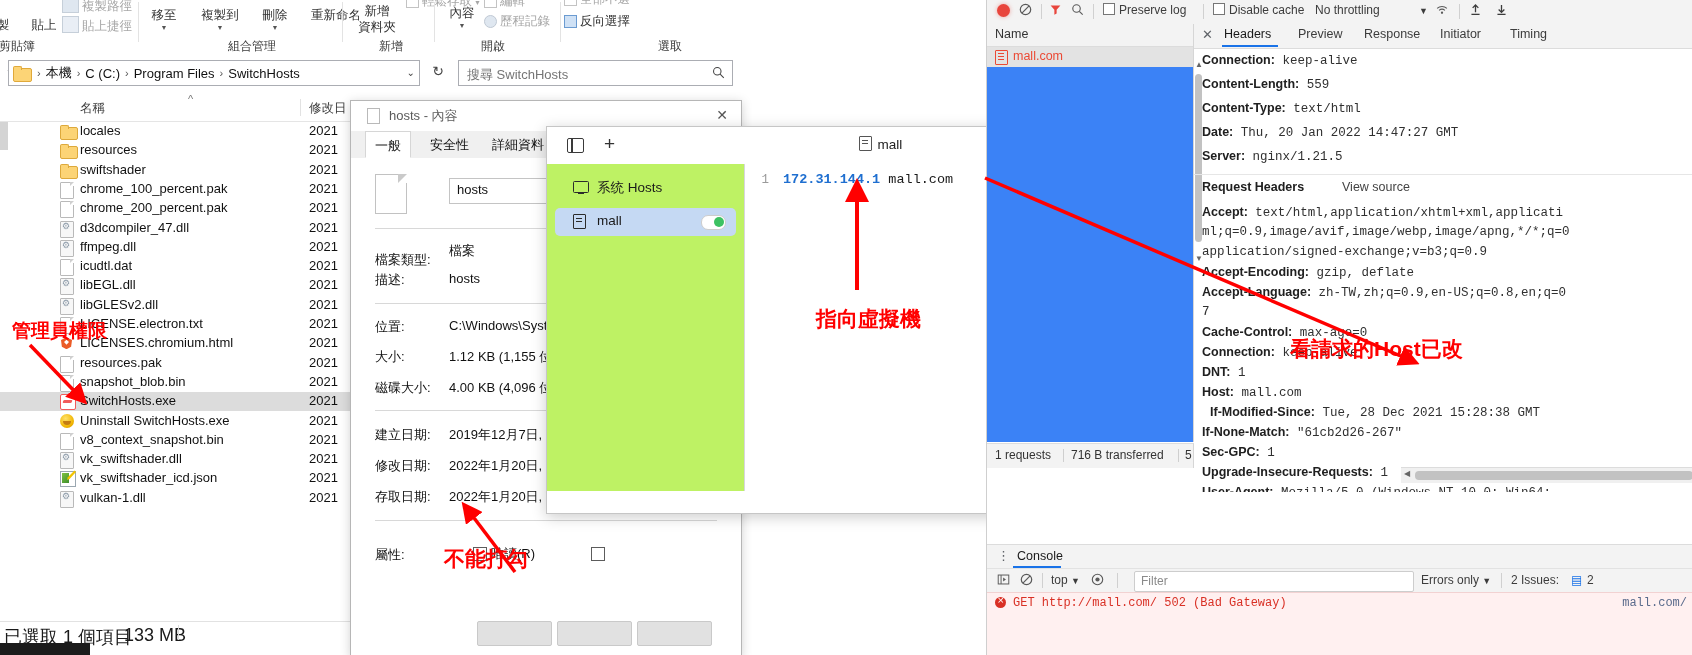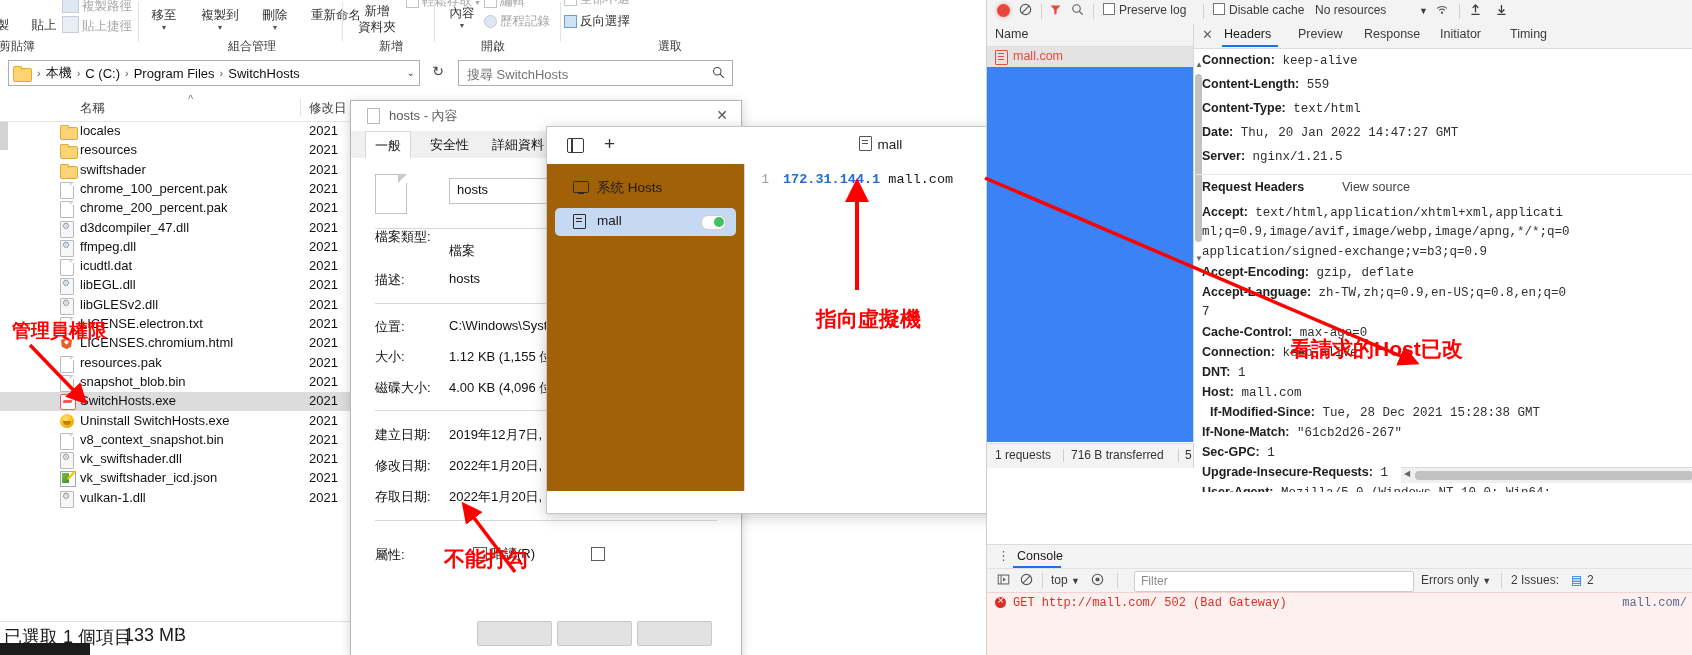--- a/index.html
+++ b/index.html
@@ -104,21 +104,21 @@
   #sw{left:546px;top:126px;width:667px;height:386px;background:#fff;border:1px solid #c6c6c6;box-shadow:0 3px 14px rgba(0,0,0,.2);}
   #sw-title{position:absolute;left:0;top:0;width:100%;height:37px;background:#fff;border-bottom:1px solid #e8e8e8;}
   #sw-panelicon{position:absolute;left:20px;top:11px;width:15px;height:13px;border:1.5px solid #3a3a3a;border-radius:2px;}
   #sw-panelicon:after{content:"";position:absolute;left:3px;top:0;width:1.5px;height:13px;background:#3a3a3a;}
   #sw-plus{position:absolute;left:57px;top:6px;font-size:19px;color:#333;font-weight:300;}
   #sw-doctitle{position:absolute;left:0;right:0;top:9px;text-align:center;font-size:13.5px;color:#222;}
   #sw-doctitle .dic{display:inline-block;width:11px;height:13px;border:1px solid #555;border-radius:1px;vertical-align:-2px;margin-right:6px;position:relative;}
   #sw-doctitle .dic:after{content:"";position:absolute;left:2px;top:3px;width:6px;height:1px;background:#555;box-shadow:0 3px 0 #555;}
   #sw-gear{position:absolute;right:50px;top:11px;font-size:14px;color:#444;}
   #sw-close{position:absolute;right:20px;top:9px;font-size:15px;color:#333;}
-  #sw-side{position:absolute;left:0;top:37px;width:197px;bottom:22px;background:#a16207;border-right:1px solid #d7d6dd;}
+  #sw-side{position:absolute;left:0;top:37px;width:197px;bottom:22px;background:#bef264;border-right:1px solid #d7d6dd;}
   .sw-item{position:absolute;left:8px;width:181px;height:28px;border-radius:5px;box-sizing:border-box;}
   .sw-item.active{background:#c5d9f3;}
   .sw-item .lbl{position:absolute;left:42px;top:5px;font-size:13.5px;color:#1a1a1a;}
   .sw-monitor{position:absolute;left:18px;top:7px;width:14px;height:10px;border:1.5px solid #2b2b2b;border-radius:1.5px;}
   .sw-monitor:after{content:"";position:absolute;left:4px;top:10px;width:6px;height:2px;background:#2b2b2b;}
   .sw-docic{position:absolute;left:18px;top:6px;width:11px;height:13px;border:1.2px solid #2b2b2b;border-radius:1px;}
   .sw-docic:after{content:"";position:absolute;left:2px;top:3px;width:6px;height:1px;background:#2b2b2b;box-shadow:0 3px 0 #2b2b2b;}
   .sw-toggle{position:absolute;right:10px;top:7px;width:23px;height:13px;border-radius:7px;background:#fff;border:1px solid #cdcdcd;}
   .sw-toggle:after{content:"";position:absolute;right:1px;top:1px;width:10px;height:10px;border-radius:50%;background:#3dc262;}
   #sw-editor{position:absolute;left:198px;top:37px;right:12px;bottom:22px;background:#fff;}
@@ -446,21 +446,21 @@
     <div class="ptab" style="left:70px;">安全性</div>
     <div class="ptab" style="left:132px;">詳細資料</div>
   </div>
   <div id="props-body">
     <div id="bigdoc"></div>
     <div id="namefield">
         <span>hosts</span>
       </div>
 
     <div class="prule" style="top:70px;"></div>
-    <div class="plabel" style="top:70px;">檔案類型:</div>
+    <div class="plabel" style="top:93px;">檔案類型:</div>
     <div class="pvalue" style="top:84px;">檔案</div>
     <div class="plabel" style="top:113px;">描述:</div>
     <div class="pvalue" style="top:113px;">hosts</div>
 
     <div class="prule" style="top:145px;"></div>
     <div class="plabel" style="top:160px;">位置:</div>
     <div class="pvalue" style="top:160px;">C:\Windows\System</div>
     <div class="plabel" style="top:190px;">大小:</div>
     <div class="pvalue" style="top:190px;">1.12 KB (1,155 位元</div>
     <div class="plabel" style="top:221px;">磁碟大小:</div>
@@ -533,21 +533,21 @@
     <div class="it" style="left:84px;">
       <svg width="13" height="13" viewBox="0 0 16 16">
           <circle cx="6.8" cy="6.8" r="4.6" fill="none" stroke="#5a5a5a" stroke-width="1.4"></circle>
           <line x1="10.2" y1="10.2" x2="14.4" y2="14.4" stroke="#5a5a5a" stroke-width="1.4"></line>
         </svg>
     </div>
     <div class="tb-sep" style="left:106px;"></div>
     <div class="it" style="left:116px;"><span class="cbx"></span><span>Preserve log</span></div>
     <div class="tb-sep" style="left:216px;"></div>
     <div class="it" style="left:226px;"><span class="cbx"></span><span>Disable cache</span></div>
-    <div class="it" style="left:328px;"><span>No resources</span></div>
+    <div class="it" style="left:328px;"><span>No throttling</span></div>
     <div class="it" style="left:432px;font-size:9px;top:6px;">▼</div>
     <div class="it" style="left:448px;">
       <svg width="14" height="13" viewBox="0 0 16 16">
           <path d="M2 6.5a9 9 0 0 1 12 0" fill="none" stroke="#5a5a5a" stroke-width="1.3"></path>
           <path d="M4.4 9a5.6 5.6 0 0 1 7.2 0" fill="none" stroke="#5a5a5a" stroke-width="1.3"></path>
           <circle cx="8" cy="12" r="1.4" fill="#5a5a5a"></circle>
         </svg>
     </div>
     <div class="tb-sep" style="left:472px;"></div>
     <div class="it" style="left:482px;">

